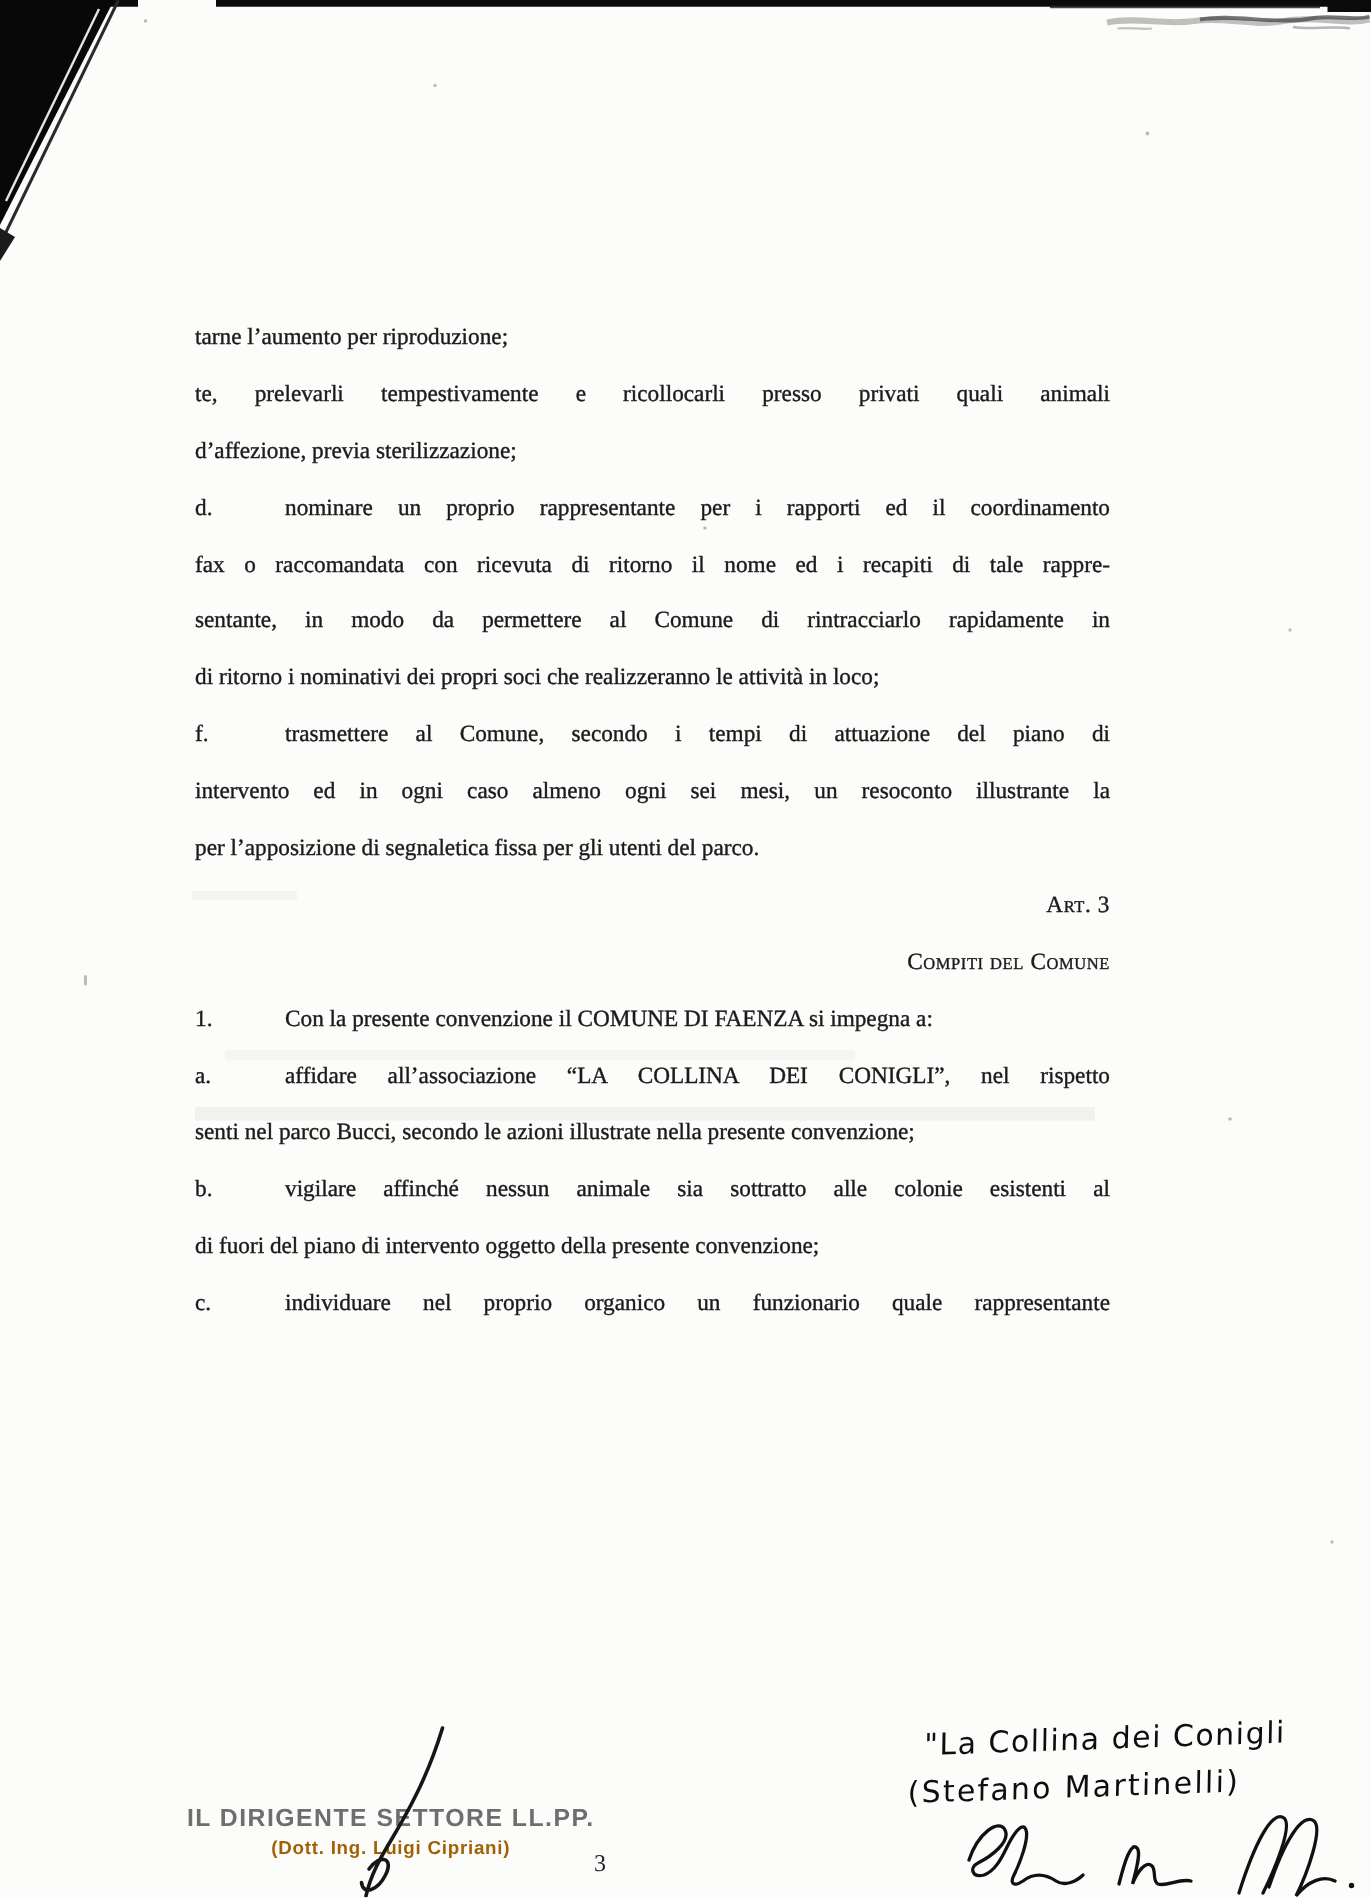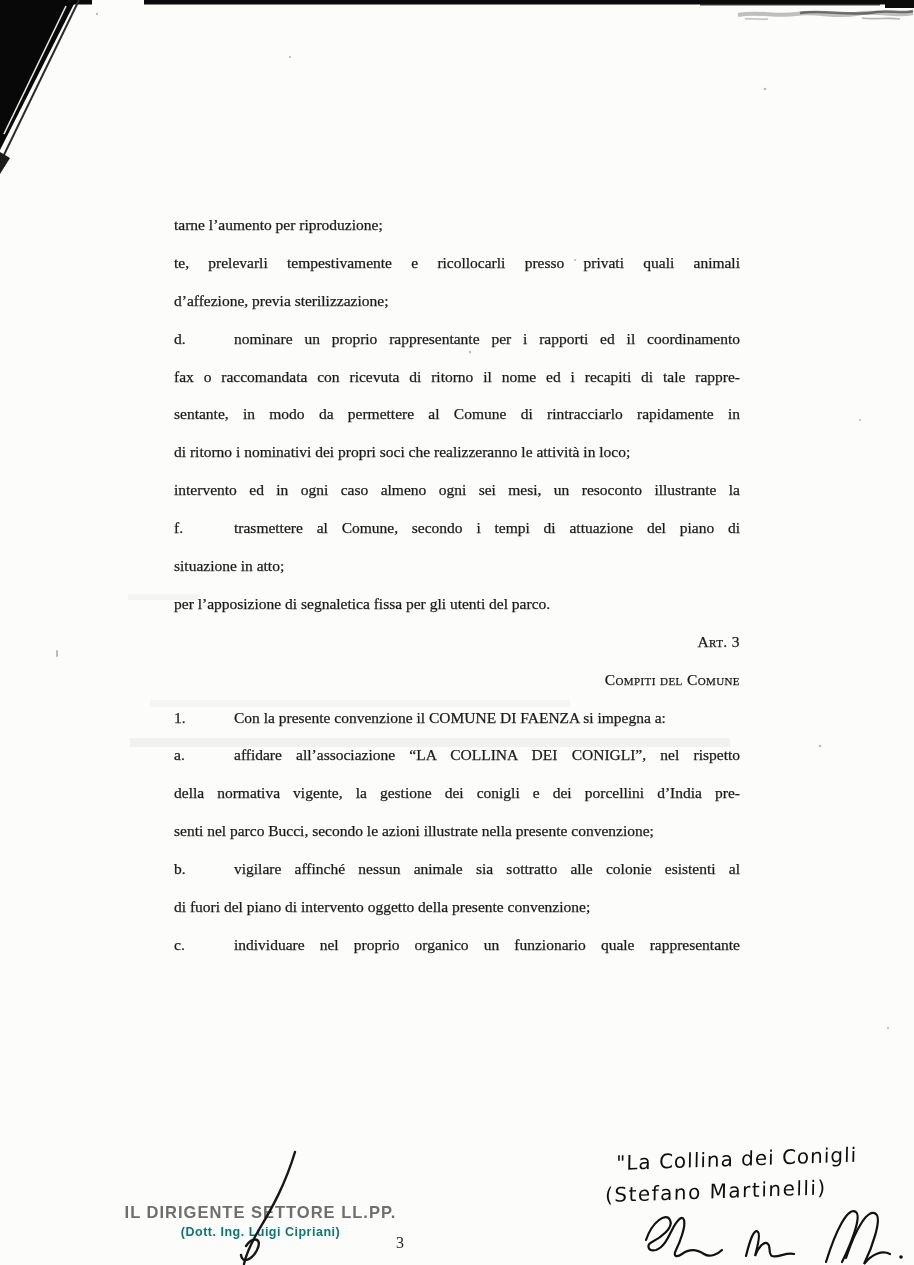--- a/index.html
+++ b/index.html
@@ -9,35 +9,35 @@
     font-family:"Liberation Serif", serif;
   }
   .scan-overlay{position:absolute;top:0;left:0;width:914px;height:1265px;pointer-events:none;z-index:5;}
   
   .text-block{
     position:absolute;left:130px;top:206px;width:610px;
     font-size:15.5px;line-height:37.9px;color:#1b1b1b;
     -webkit-text-stroke:0.25px #1b1b1b;
     z-index:2;
   }
-  .line{white-space:normal;height:37.9px;overflow:visible;margin-left:44px;}
+  .line{white-space:normal;height:37.9px;overflow:visible;}
   .j{text-align:justify;text-align-last:justify;}
   .ltr{display:inline-block;width:60px;}
   .heading{
     text-align:right;font-weight:normal;font-variant:small-caps;
     letter-spacing:0.4px;height:37.9px;
   }
   
   .footer-left{
     position:absolute;left:108px;top:1203px;width:305px;text-align:center;
     font-family:"Liberation Sans", sans-serif;color:#6e6e6e;
     filter:blur(0.35px);z-index:2;
   }
   .footer-left .role{font-size:16.5px;font-weight:700;letter-spacing:1px;}
-  .footer-left .name{font-size:12.5px;font-weight:600;letter-spacing:0.5px;margin-top:3px;color:#0f766e;}
+  .footer-left .name{font-size:12.5px;font-weight:600;letter-spacing:0.5px;margin-top:3px;color:#a16207;}
   .page-number{
     position:absolute;left:396px;top:1234px;font-size:16px;color:#222;z-index:2;
   }
   
   .hand1{
     position:absolute;left:616px;top:1146px;width:290px;
     font-family:"DejaVu Sans", sans-serif;font-size:20px;color:#0e0e0e;
     letter-spacing:1px;transform:rotate(-2deg) skewX(-3deg);z-index:3;
   }
   .hand2{
@@ -50,29 +50,27 @@
 <body>
 
 <div class="text-block">
   <div class="line"><span>tarne l’aumento per riproduzione;</span></div>
   <div class="line j"><span>te, prelevarli tempestivamente e ricollocarli presso privati quali animali</span></div>
   <div class="line"><span>d’affezione, previa sterilizzazione;</span></div>
   <div class="line j"><span class="ltr">d.</span><span>nominare un proprio rappresentante per i rapporti ed il coordinamento</span></div>
   <div class="line j"><span>fax o raccomandata con ricevuta di ritorno il nome ed i recapiti di tale rappre-</span></div>
   <div class="line j"><span>sentante, in modo da permettere al Comune di rintracciarlo rapidamente in</span></div>
   <div class="line"><span>di ritorno i nominativi dei propri soci che realizzeranno le attività in loco;</span></div>
+  <div class="line j"><span class="ltr">f.</span><span>trasmettere al Comune, secondo i tempi di attuazione del piano di</span></div>
   <div class="line j"><span>intervento ed in ogni caso almeno ogni sei mesi, un resoconto illustrante la</span></div>
-  <div class="line j"><span class="ltr">f.</span><span>trasmettere al Comune, secondo i tempi di attuazione del piano di</span></div>
-  <div class="line"><span>situazione in atto;</span></div>
   <div class="line"><span>per l’apposizione di segnaletica fissa per gli utenti del parco.</span></div>
   <div class="line heading">Art. 3</div>
   <div class="line heading">Compiti del Comune</div>
   <div class="line"><span class="ltr">1.</span><span>Con la presente convenzione il COMUNE DI FAENZA si impegna a:</span></div>
   <div class="line j"><span class="ltr">a.</span><span>affidare all’associazione “LA COLLINA DEI CONIGLI”, nel rispetto</span></div>
-  <div class="line j"><span>della normativa vigente, la gestione dei conigli e dei porcellini d’India pre-</span></div>
   <div class="line"><span>senti nel parco Bucci, secondo le azioni illustrate nella presente convenzione;</span></div>
   <div class="line j"><span class="ltr">b.</span><span>vigilare affinché nessun animale sia sottratto alle colonie esistenti al</span></div>
   <div class="line"><span>di fuori del piano di intervento oggetto della presente convenzione;</span></div>
   <div class="line j"><span class="ltr">c.</span><span>individuare nel proprio organico un funzionario quale rappresentante</span></div>
 </div>
 
 <div class="footer-left">
   <div class="role">IL DIRIGENTE SETTORE LL.PP.</div>
   <div class="name">(Dott. Ing. Luigi Cipriani)</div>
 </div>

